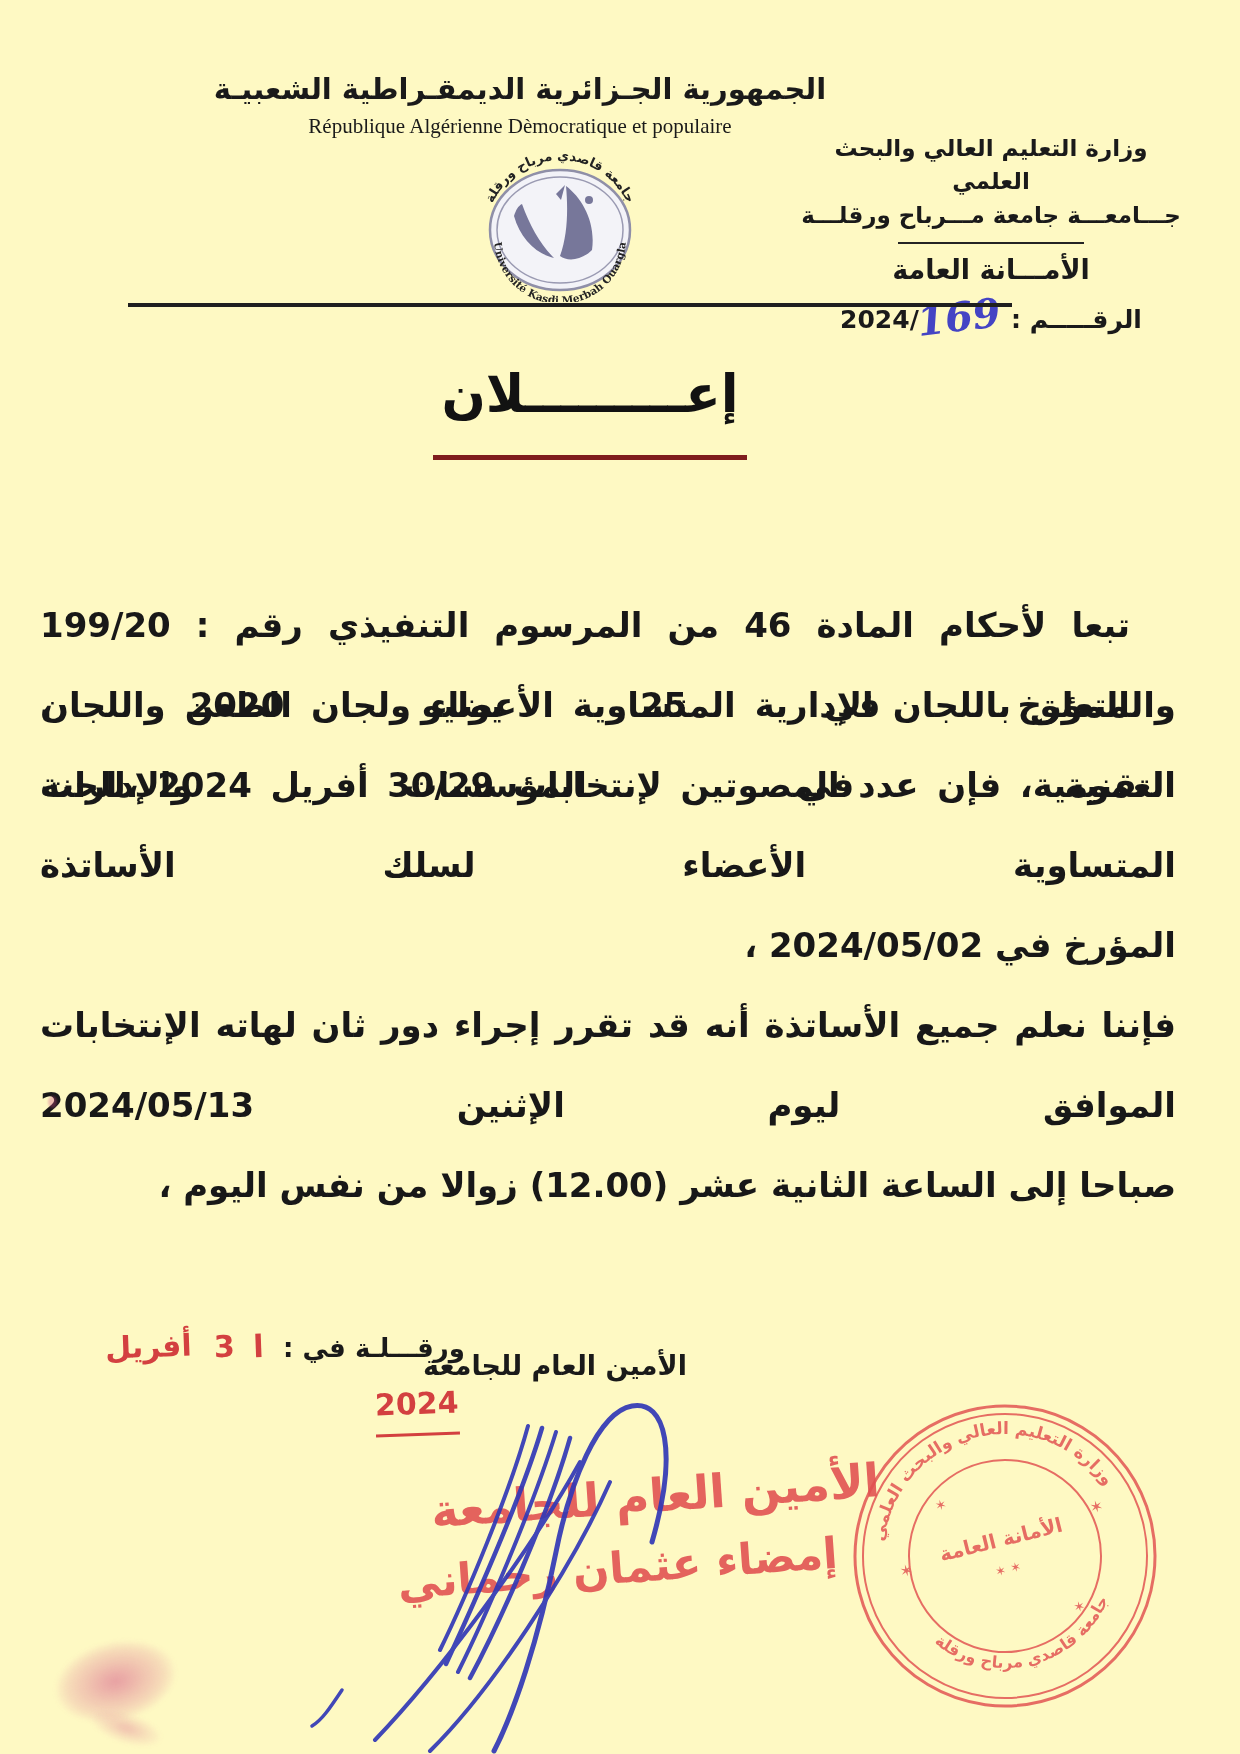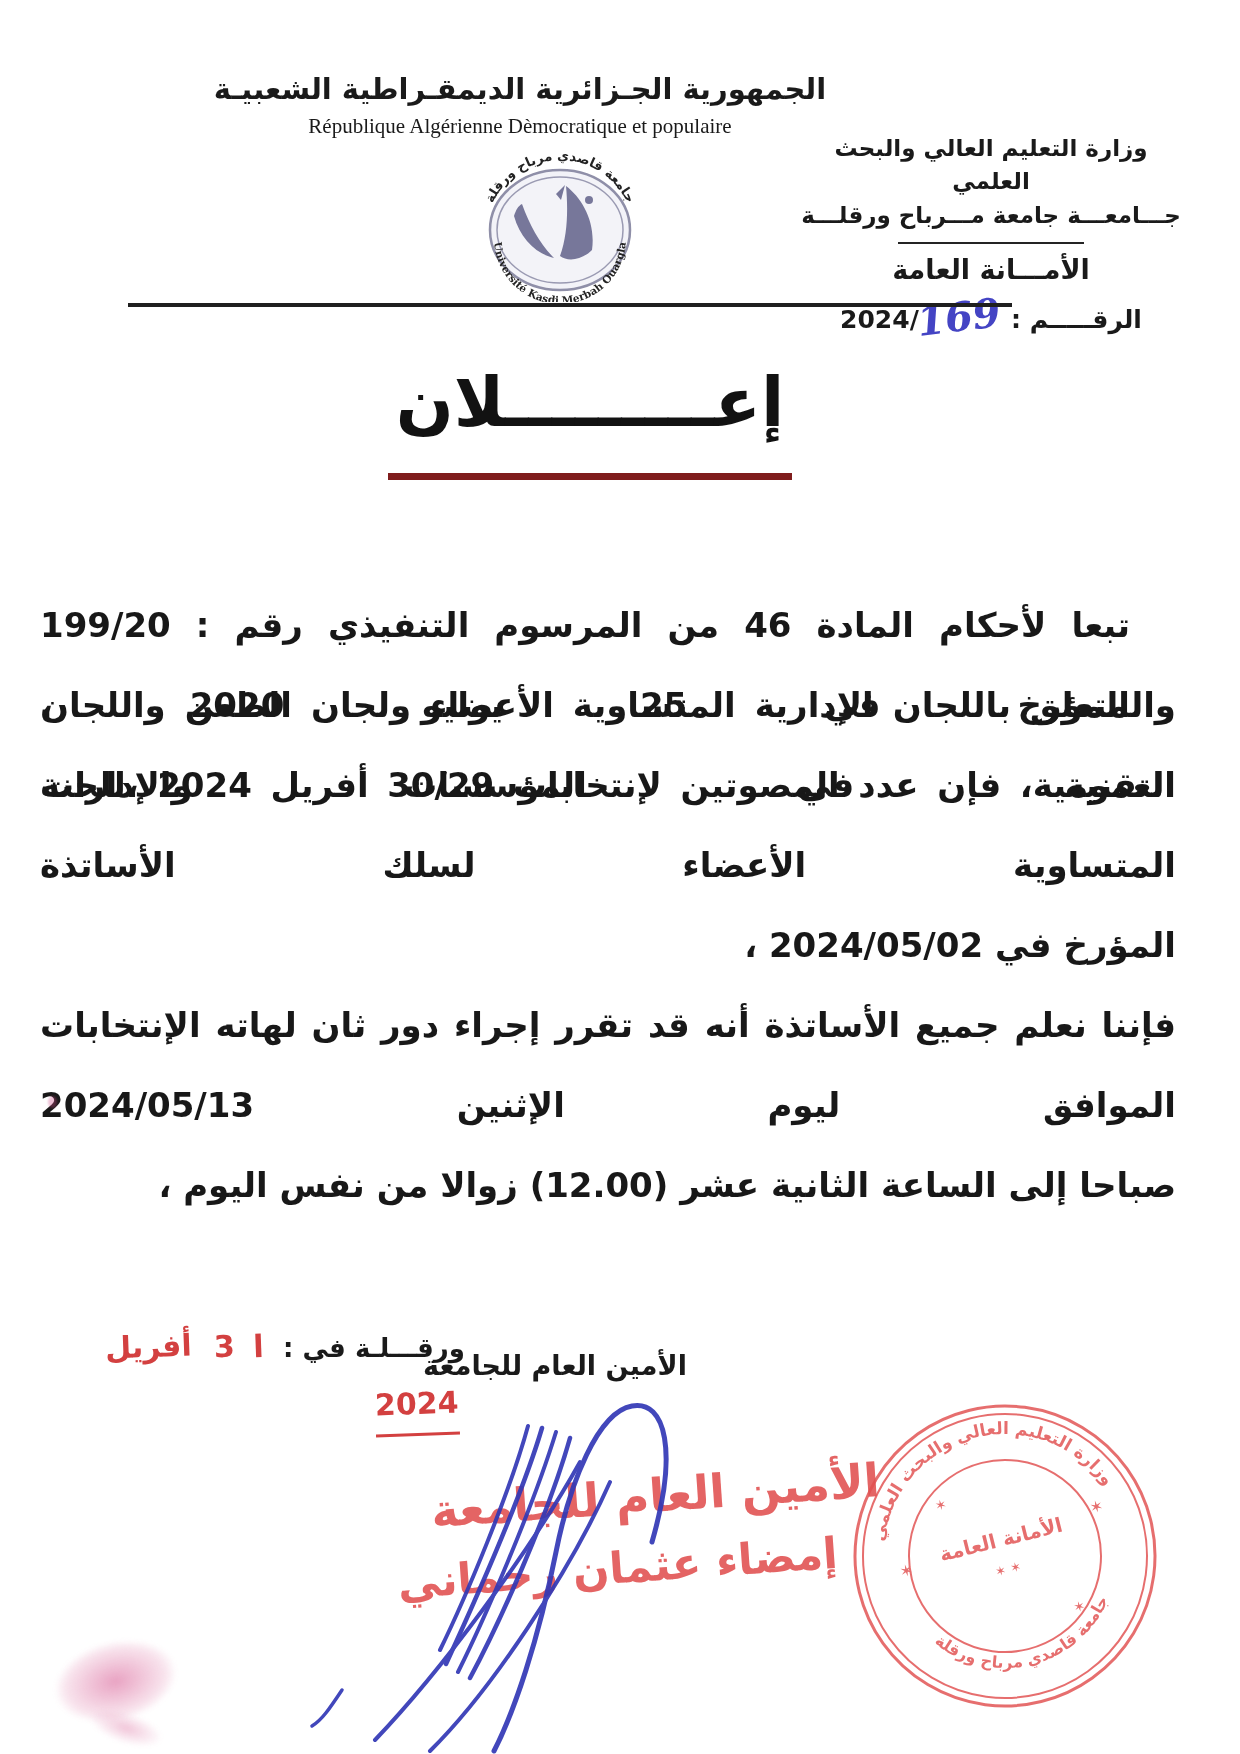--- a/index.html
+++ b/index.html
@@ -1,16 +1,16 @@
 <!DOCTYPE html>
 <html><head>
 <meta charset="utf-8">
 <style>
   html,body{margin:0;padding:0;background:#e8e8e8;}
-  .page{position:relative;width:1240px;height:1754px;margin:0 auto;background:#ffffff;overflow:hidden;
+  .page{position:relative;width:1240px;height:1754px;margin:0 auto;background:#fef9c3;overflow:hidden;
         font-family:"DejaVu Sans",sans-serif;color:#1a1a1a;}
   .abs{position:absolute;}
   .ar{direction:rtl;font-family:"DejaVu Sans",sans-serif;font-weight:700;color:#1a1a1a;}
   .fr{font-family:"Liberation Serif","DejaVu Serif",serif;color:#1a1a1a;}
 
   
   .country-ar{top:72px;left:135px;width:770px;text-align:center;font-size:29px;}
   .country-fr{top:114px;left:135px;width:770px;text-align:center;font-size:21px;}
   .fr-block{top:154px;left:48px;width:356px;text-align:center;font-size:21px;line-height:28px;}
   .logo-svg{left:468px;top:140px;width:184px;height:162px;}
@@ -20,22 +20,22 @@
   .hdr-divider{width:186px;height:2px;background:#242424;margin:9px auto 7px;}
   .secr-ar{font-size:27px;line-height:37px;}
   .ref-line{font-size:25px;margin-top:2px;direction:rtl;}
   .ref-ltr{direction:ltr;unicode-bidi:isolate;display:inline-block;}
   .ref-num{display:inline-block;font-family:"DejaVu Serif",serif;font-style:italic;font-weight:700;
            font-size:40px;color:#4444c4;transform:rotate(-7deg);position:relative;top:3px;left:-2px;}
   .hdr-rule{top:303px;left:128px;width:884px;height:4px;background:#1f1f1f;}
 
   
   .title-wrap{top:366px;left:140px;width:900px;text-align:center;}
-  .title-word{display:inline-block;direction:rtl;font-weight:700;font-size:68px;line-height:1.1;
-              color:#121212;border-bottom:7px solid #7f1d1d;padding:0 8px 32px;}
+  .title-word{display:inline-block;direction:rtl;font-weight:700;font-size:52px;line-height:1.1;
+              color:#121212;border-bottom:5px solid #7f1d1d;padding:0 8px 32px;}
 
   
   .bline{left:40px;width:1136px;height:80px;line-height:80px;font-size:34px;font-weight:700;
          direction:rtl;color:#181818;white-space:nowrap;}
   .just{white-space:normal;text-align:justify;text-align-last:justify;}
   .indent1{padding-right:46px;width:1090px;}
   .startal{text-align:right;}
 
   
   .date-line{top:1318px;left:35px;width:430px;height:56px;line-height:56px;font-size:26px;direction:rtl;}

